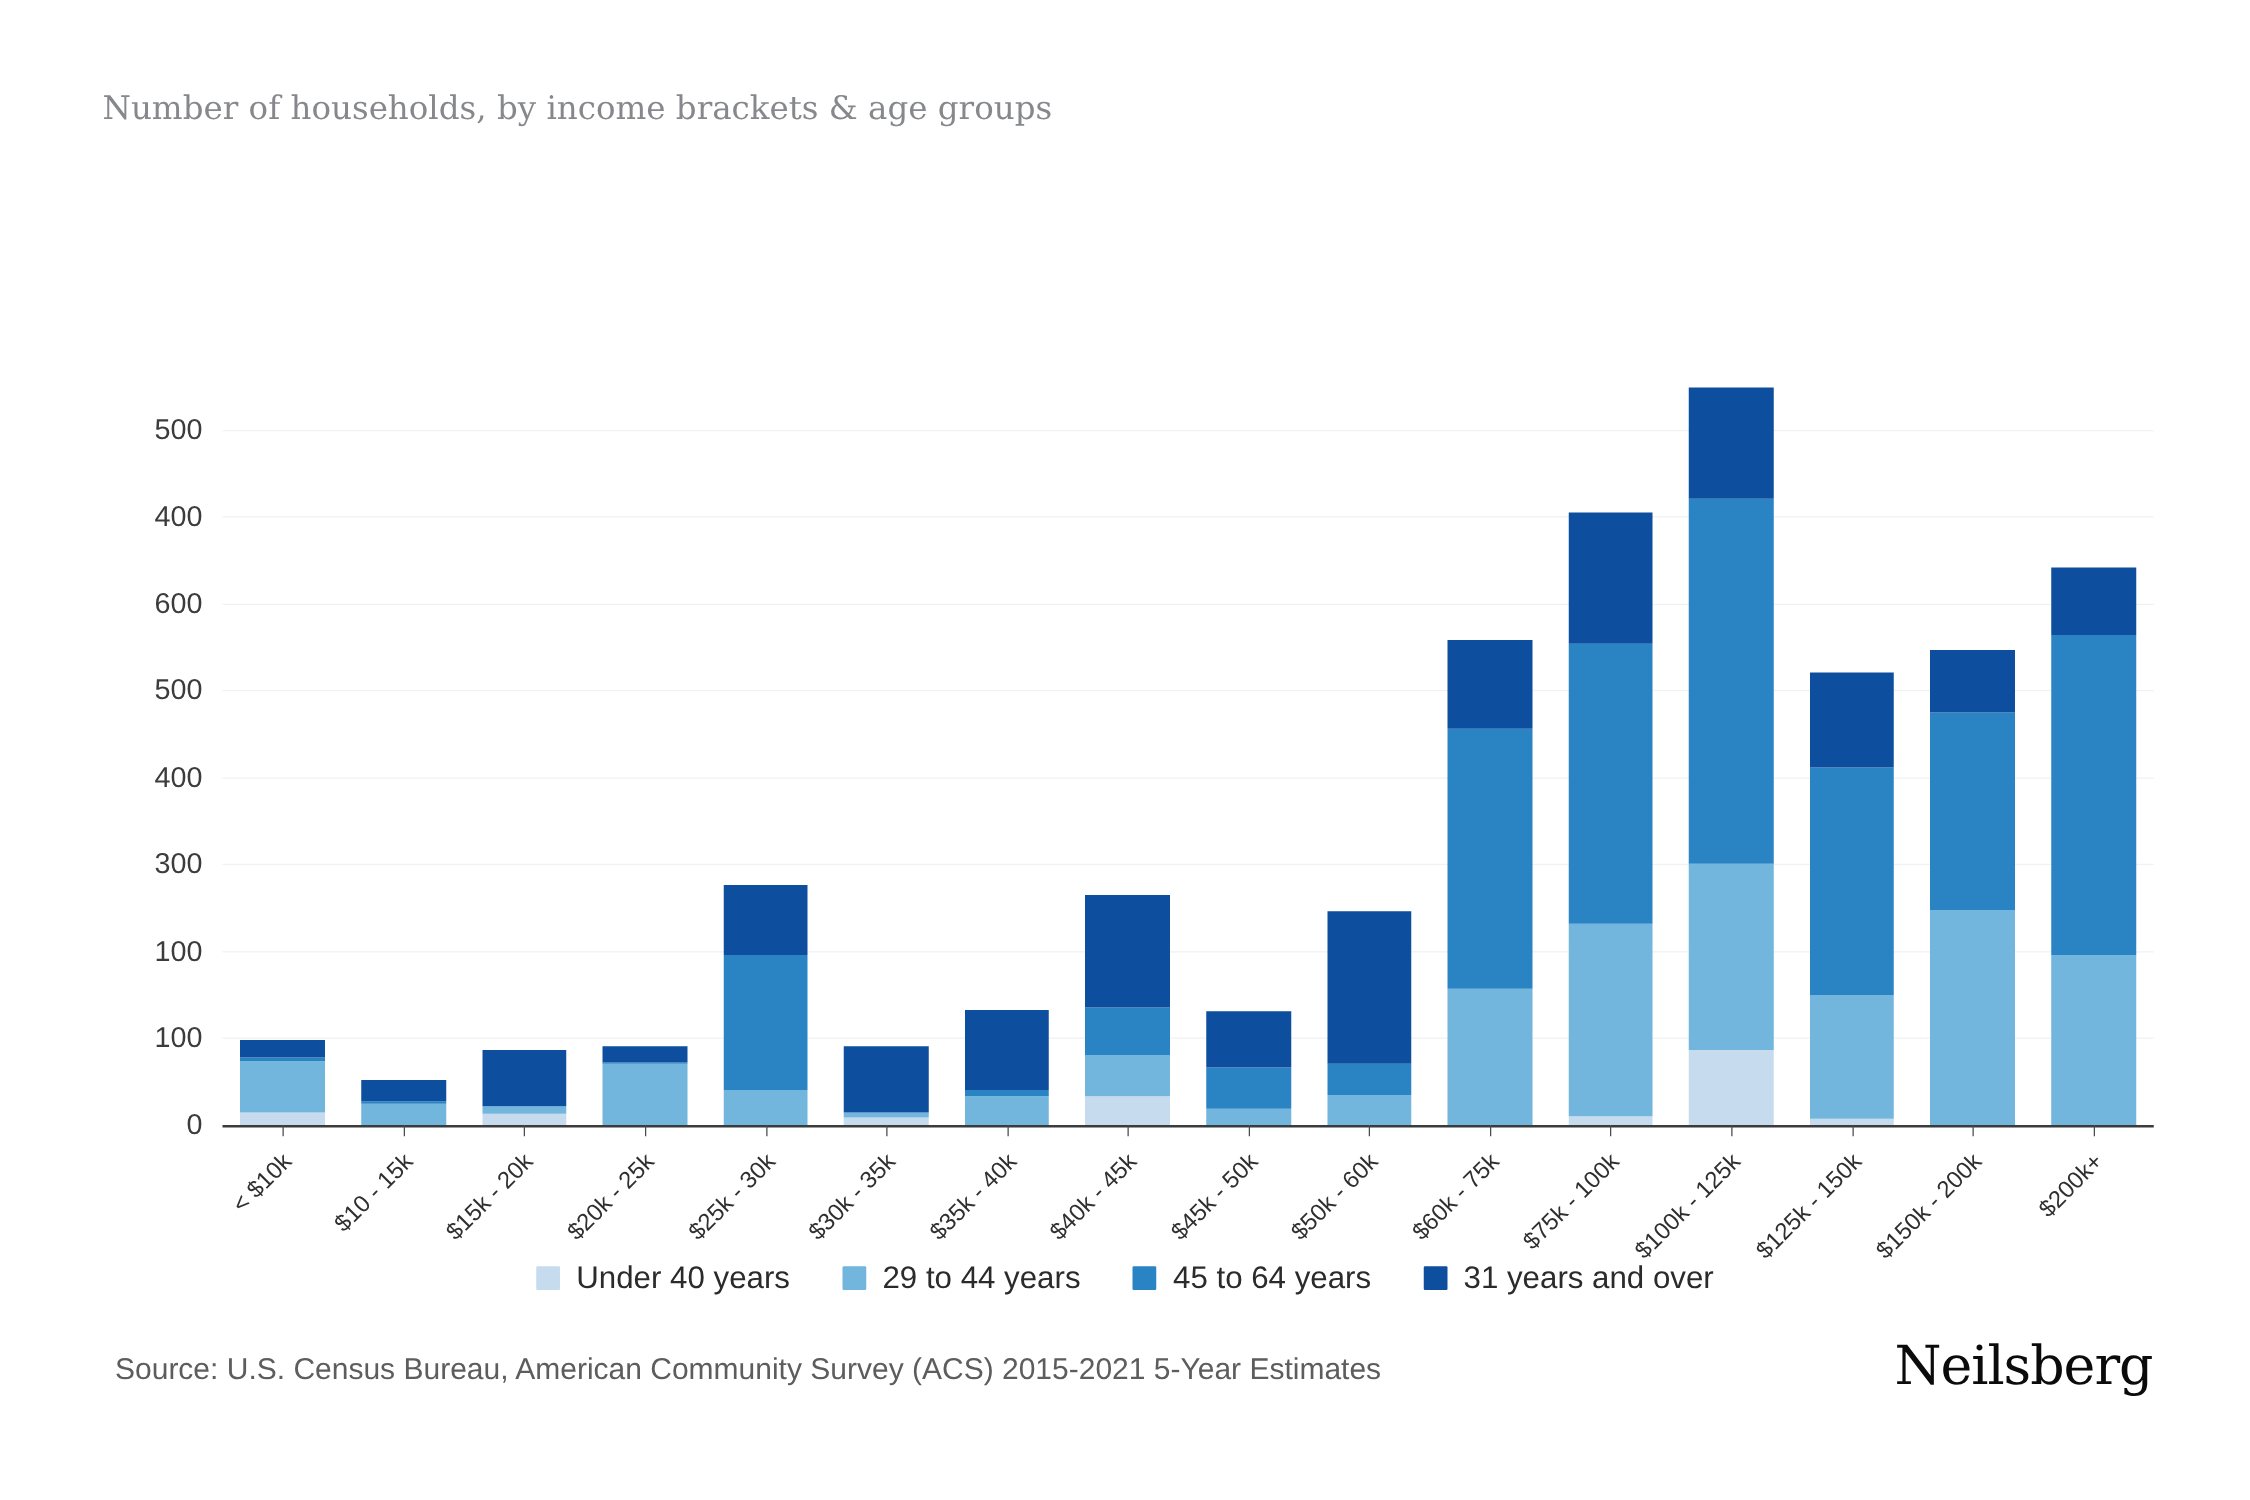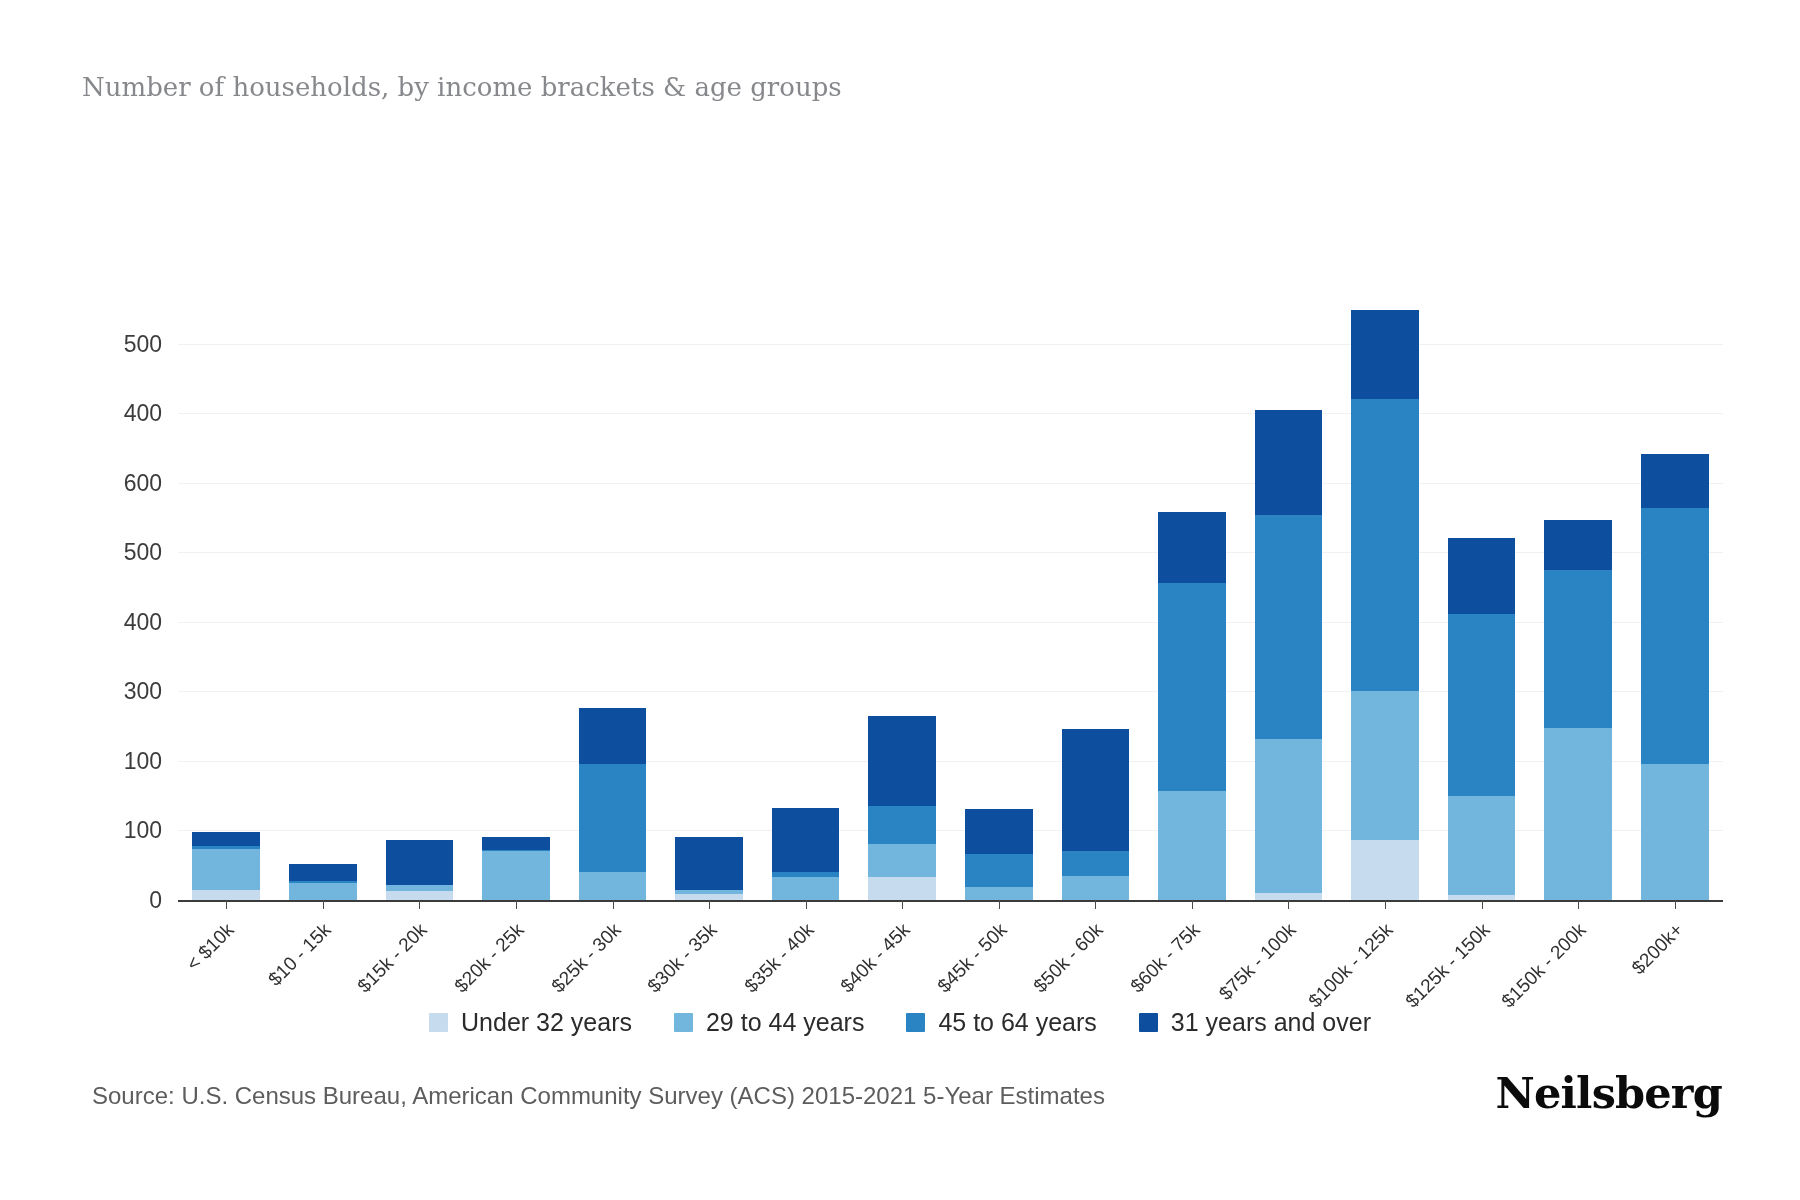--- a/index.html
+++ b/index.html
@@ -155,21 +155,21 @@
     left: 92px;
     top: 1082px;
     font-size: 24px;
     color: #5d5d5d;
   }
   .brand {
     position: absolute;
     right: 78px;
     top: 1068px;
     font-family: "DejaVu Serif", "Liberation Serif", serif;
-    font-weight: bold;
+    font-weight: normal;
     font-size: 43px;
     color: #0b0b0b;
     letter-spacing: -0.8px;
   }
 </style>
 </head>
 <body>
 
 <div class="page">
 
@@ -321,21 +321,21 @@
           <div class="xlabel" style="left: 1397.16px; transform: translateX(-100%) rotate(-45deg); transform-origin: 100% 0%;">$150k - 200k</div>
           <div class="tick-mark" style="left: 1496.72px;"></div>
           <div class="xlabel" style="left: 1493.72px; transform: translateX(-100%) rotate(-45deg); transform-origin: 100% 0%;">$200k+</div>
         </div>
     </div>
   </div>
 
   <div class="legend" id="legend">
       <div class="legend-item">
         <span class="legend-swatch" style="background: rgb(198, 220, 238);"></span>
-        <span class="legend-label">Under 32 years</span>
+        <span class="legend-label">Under 40 years</span>
       </div>
       <div class="legend-item">
         <span class="legend-swatch" style="background: rgb(114, 181, 221);"></span>
         <span class="legend-label">29 to 44 years</span>
       </div>
       <div class="legend-item">
         <span class="legend-swatch" style="background: rgb(42, 131, 195);"></span>
         <span class="legend-label">45 to 64 years</span>
       </div>
       <div class="legend-item">

